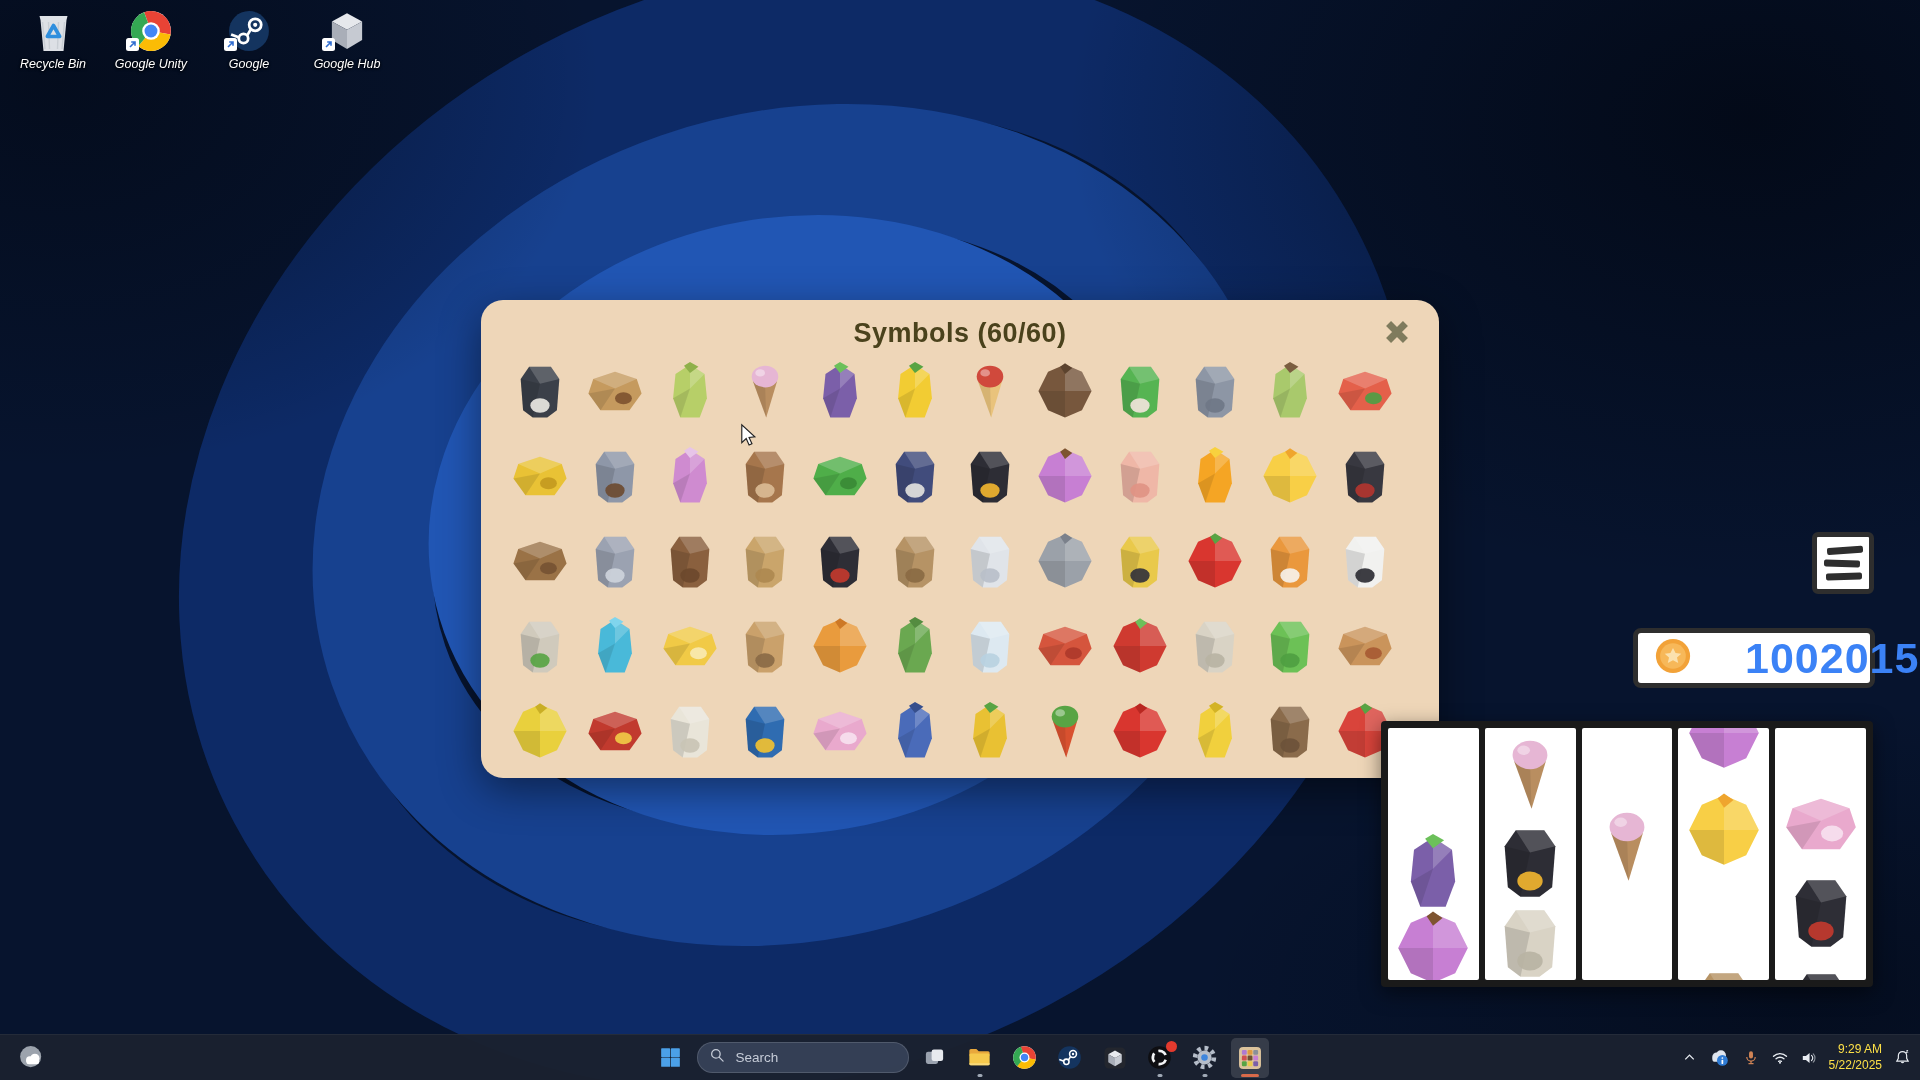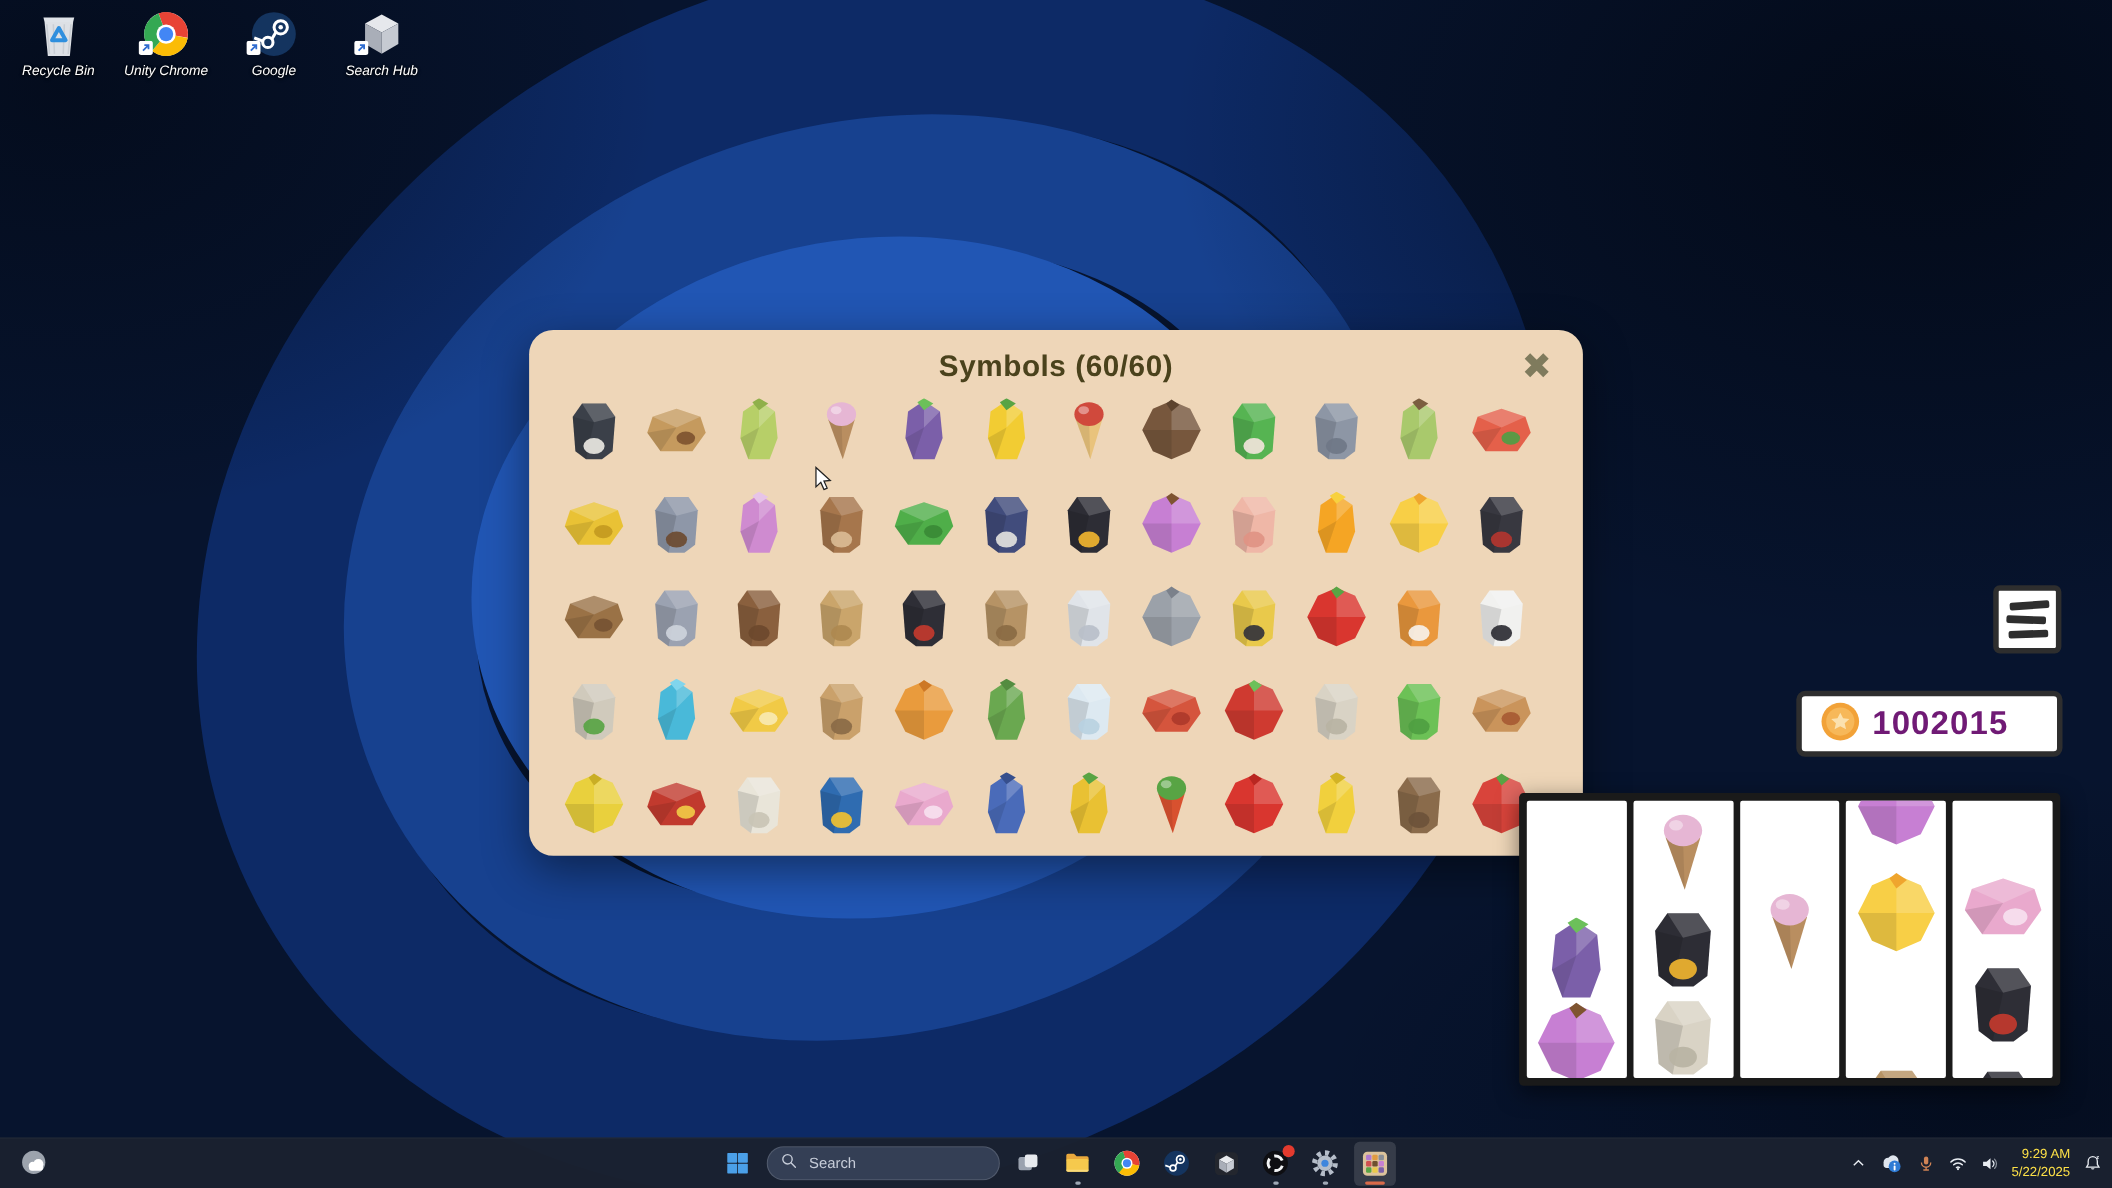--- a/index.html
+++ b/index.html
@@ -36,21 +36,21 @@
     border:5px solid #2e2e2e;border-radius:6px;box-sizing:border-box;z-index:7;display:flex;
     flex-direction:column;justify-content:center;align-items:center;gap:6px;cursor:pointer;}
   .mb-bar{width:36px;height:7px;background:#2e2e2e;border-radius:2px;}
   .mb-bar:nth-child(1){transform:rotate(-4deg) translateX(2px);}
   .mb-bar:nth-child(2){transform:rotate(2deg) translateX(-1px);}
   .mb-bar:nth-child(3){transform:rotate(-2deg) translateX(1px);}
 
   #coin-counter{position:absolute;left:1633px;top:628px;width:242px;height:60px;background:#fff;
     border:5px solid #2e2e2e;border-radius:8px;box-sizing:border-box;z-index:7;display:flex;
     align-items:center;padding-left:16px;gap:10px;}
-  #coin-count{font-size:30px;font-weight:700;color:#701a75;letter-spacing:1px;}
+  #coin-count{font-size:43px;font-weight:700;color:#3b82f6;letter-spacing:1px;margin-left:43px;}
 
   
   #slot-panel{position:absolute;left:1381px;top:721px;width:492px;height:266px;background:#1a1a1a;
     border-radius:4px;box-sizing:border-box;padding:7px;display:flex;gap:6px;z-index:6;
     box-shadow:0 6px 20px rgba(0,0,0,.5);}
   .reel{flex:1;background:#fff;border-radius:2px;position:relative;overflow:hidden;}
   .reel-sym{position:absolute;left:50%;transform:translateX(-50%);}
 
   
   #cursor{position:absolute;left:737px;top:423px;z-index:50;pointer-events:none;}
@@ -115,21 +115,21 @@
  <circle cx="16" cy="16" r="7.25" fill="none" stroke="#fbbc05" stroke-width="14.5" pathLength="3" stroke-dasharray="1 2" transform="rotate(10 16 16)"></circle>
  <circle cx="16" cy="16" r="7.25" fill="none" stroke="#34a853" stroke-width="14.5" pathLength="3" stroke-dasharray="1 2" transform="rotate(130 16 16)"></circle>
  <circle cx="16" cy="16" r="6.4" fill="#fff"></circle>
             <circle cx="16" cy="16" r="4.7" fill="#4286f5"></circle>
           </svg>
           <span class="di-badge"><svg viewBox="0 0 13 13" width="13" height="13">
               <rect width="13" height="13" rx="2.5" fill="#fff"></rect>
               <path d="M4 9 L9 4 M5.2 4 H9 V7.8" stroke="#2f6cd0" stroke-width="1.6" fill="none"></path>
             </svg></span>
         </div>
-        <div class="di-label">Unity Chrome</div>
+        <div class="di-label">Google Unity</div>
       </div>
       <div class="desk-icon">
         <div class="di-glyph">
           <svg viewBox="0 0 32 32" width="44" height="44">
  <circle cx="16" cy="16" r="14.5" fill="#14345f"></circle>
  <circle cx="20.5" cy="11.5" r="4.4" fill="none" stroke="#fff" stroke-width="2"></circle>
  <circle cx="20.5" cy="11.5" r="1.5" fill="#fff"></circle>
  <circle cx="12" cy="21.5" r="3.4" fill="none" stroke="#fff" stroke-width="2"></circle>
  <line x1="14.6" y1="19.4" x2="17.4" y2="14.6" stroke="#fff" stroke-width="2"></line>
  <line x1="3" y1="18.5" x2="8.8" y2="20.7" stroke="#fff" stroke-width="2"></line>
@@ -146,21 +146,21 @@
           <svg viewBox="0 0 32 32" width="44" height="44">
             <polygon points="16,3 27,9 16,15 5,9" fill="#e6e8ec"></polygon>
             <polygon points="5,9 16,15 16,29 5,22.5" fill="#a9aeb8"></polygon>
             <polygon points="27,9 16,15 16,29 27,22.5" fill="#c6cad2"></polygon>
           </svg>
           <span class="di-badge"><svg viewBox="0 0 13 13" width="13" height="13">
               <rect width="13" height="13" rx="2.5" fill="#fff"></rect>
               <path d="M4 9 L9 4 M5.2 4 H9 V7.8" stroke="#2f6cd0" stroke-width="1.6" fill="none"></path>
             </svg></span>
         </div>
-        <div class="di-label">Search Hub</div>
+        <div class="di-label">Google Hub</div>
       </div>
     </div>
 
   <div id="dialog">
     <div class="dlg-title">Symbols (60/60)</div>
     <div class="dlg-close">
       <svg viewBox="0 0 32 32" width="30" height="30">
           <path d="M7 7 L25 25 M25 7 L7 25" stroke="#7f7b5d" stroke-width="7.5" stroke-linecap="butt"></path>
         </svg>
     </div>

